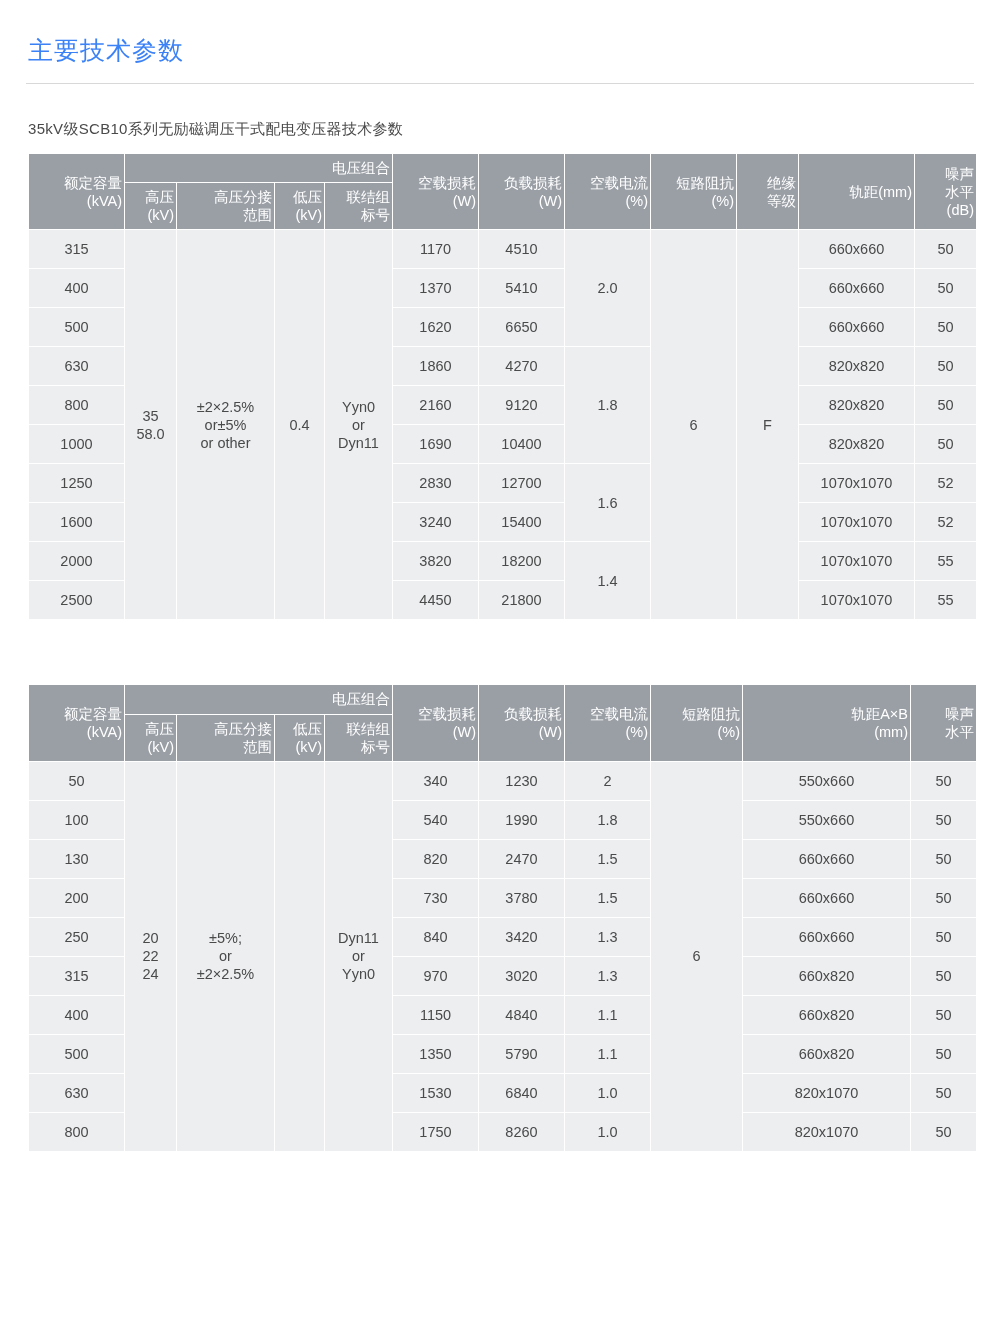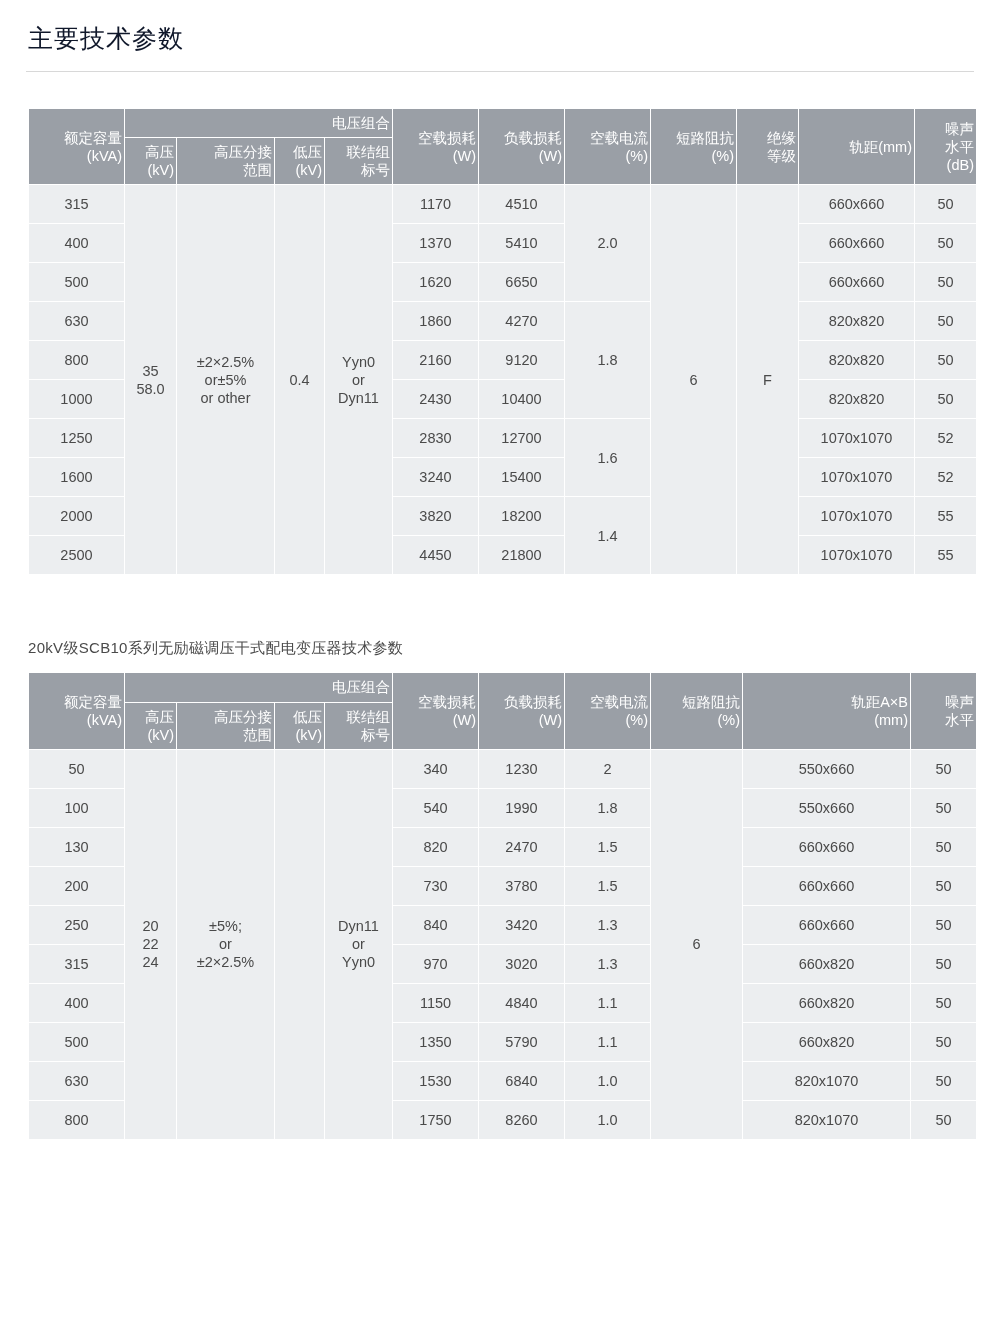--- a/index.html
+++ b/index.html
@@ -12,24 +12,24 @@
     width: 1000px;
     min-height: 1326px;
     font-family: "Liberation Sans", "DejaVu Sans", sans-serif;
     color: #4a4a4a;
   }
   .page {
     padding: 22px 26px 20px 26px;
   }
   .page-title {
     font-size: 25px;
-    color: #0f172a;
+    color: #3b82f6;
     letter-spacing: 1px;
     font-weight: normal;
-    margin: 0 0 16px 0;
+    margin: 12px 0 16px 0;
     padding: 0 0 0 2px;
   }
   .title-rule {
     height: 1px;
     background: #d8d8d8;
     margin: 0 0 36px 0;
   }
   .section-caption {
     font-size: 15px;
     color: #4a4a4a;
@@ -72,20 +72,21 @@
   .stack span { display: block; }
 </style>
 </head>
 <body>
 
 <div class="page">
 
   <h1 class="page-title">主要技术参数</h1>
   <div class="title-rule"></div>
 
+  <div class="section-caption">35kV级SCB10系列无励磁调压干式配电变压器技术参数</div>
 
   <table class="spec">
     <colgroup>
       <col style="width:96px">
         <col style="width:52px">
         <col style="width:98px">
         <col style="width:50px">
         <col style="width:68px">
       <col style="width:86px">
         <col style="width:86px">
@@ -198,21 +199,21 @@
       </tr>
       <tr>
         <td>800</td>
         <td>2160</td>
         <td>9120</td>
         <td>820x820</td>
         <td>50</td>
       </tr>
       <tr>
         <td>1000</td>
-        <td>2430</td>
+        <td>1690</td>
         <td>10400</td>
         <td>820x820</td>
         <td>50</td>
       </tr>
       <tr>
         <td>1250</td>
         <td>2830</td>
         <td>12700</td>
         <td rowspan="2">1.6</td>
         <td>1070x1070</td>
@@ -238,21 +239,20 @@
         <td>4450</td>
         <td>21800</td>
         <td>1070x1070</td>
         <td>55</td>
       </tr>
     </tbody>
   </table>
 
   <div class="spacer-block"></div>
 
-  <div class="section-caption">20kV级SCB10系列无励磁调压干式配电变压器技术参数</div>
 
   <table class="spec">
     <colgroup>
       <col style="width:96px">
         <col style="width:52px">
         <col style="width:98px">
         <col style="width:50px">
         <col style="width:68px">
       <col style="width:86px">
         <col style="width:86px">

